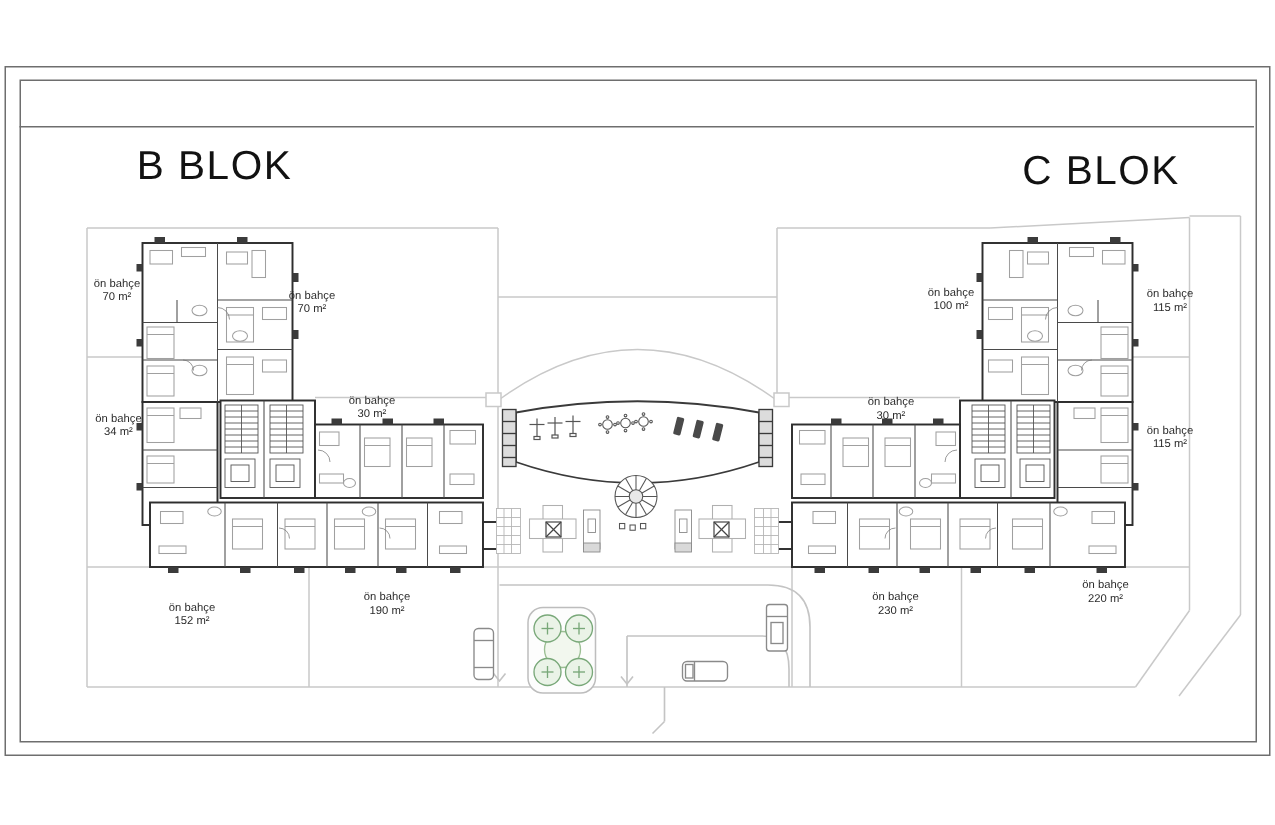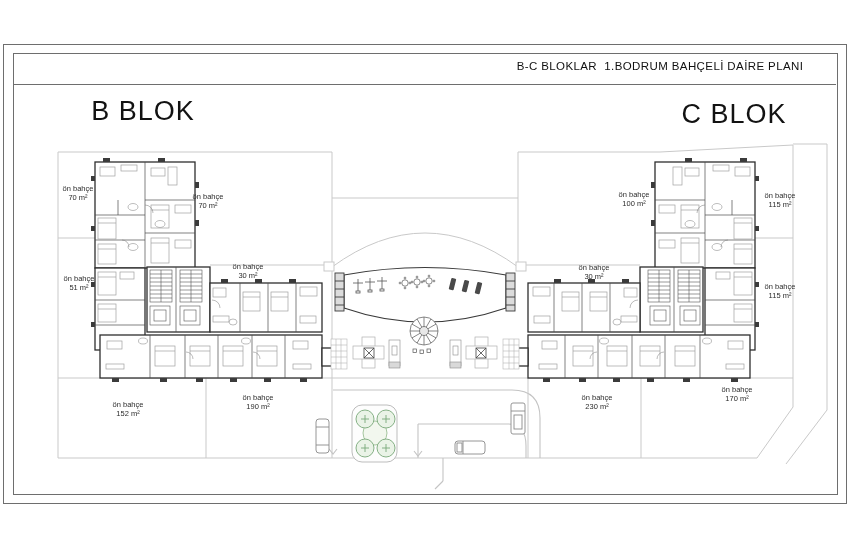--- a/index.html
+++ b/index.html
@@ -22,21 +22,20 @@
   #plan-svg{position:absolute;left:0;top:0;}
 </style>
 </head>
 <body>
 
 <div id="sheet">
 
   <div id="frame-outer" class="frame"></div>
   <div id="frame-inner" class="frame"></div>
   <div id="header-band"></div>
-  <div id="title-text">B-C BLOKLAR  1.BODRUM BAHÇELİ DAİRE PLANI</div>
 
   <div id="b-blok" class="blok-label">B BLOK</div>
   <div id="c-blok" class="blok-label">C BLOK</div>
 
   <svg id="plan-svg" width="850" height="550" viewBox="0 0 850 550">
 
     <defs>
       <g id="halfPlan">
 
         <g fill="#ffffff" stroke="#2e2e2e" stroke-width="1.3">
@@ -352,21 +351,21 @@
   <div class="glabel" style="left:78px;top:193px">
       <span>ön bahçe</span>
       <span>70 m²</span>
     </div>
   <div class="glabel" style="left:208px;top:201px">
       <span>ön bahçe</span>
       <span>70 m²</span>
     </div>
   <div class="glabel" style="left:79px;top:283px">
       <span>ön bahçe</span>
-      <span>51 m²</span>
+      <span>34 m²</span>
     </div>
   <div class="glabel" style="left:248px;top:271px">
       <span>ön bahçe</span>
       <span>30 m²</span>
     </div>
   <div class="glabel" style="left:128px;top:409px">
       <span>ön bahçe</span>
       <span>152 m²</span>
     </div>
   <div class="glabel" style="left:258px;top:402px">
@@ -388,16 +387,16 @@
   <div class="glabel" style="left:780px;top:291px">
       <span>ön bahçe</span>
       <span>115 m²</span>
     </div>
   <div class="glabel" style="left:597px;top:402px">
       <span>ön bahçe</span>
       <span>230 m²</span>
     </div>
   <div class="glabel" style="left:737px;top:394px">
       <span>ön bahçe</span>
-      <span>170 m²</span>
+      <span>220 m²</span>
     </div>
 
 </div>
 
 </body></html>

